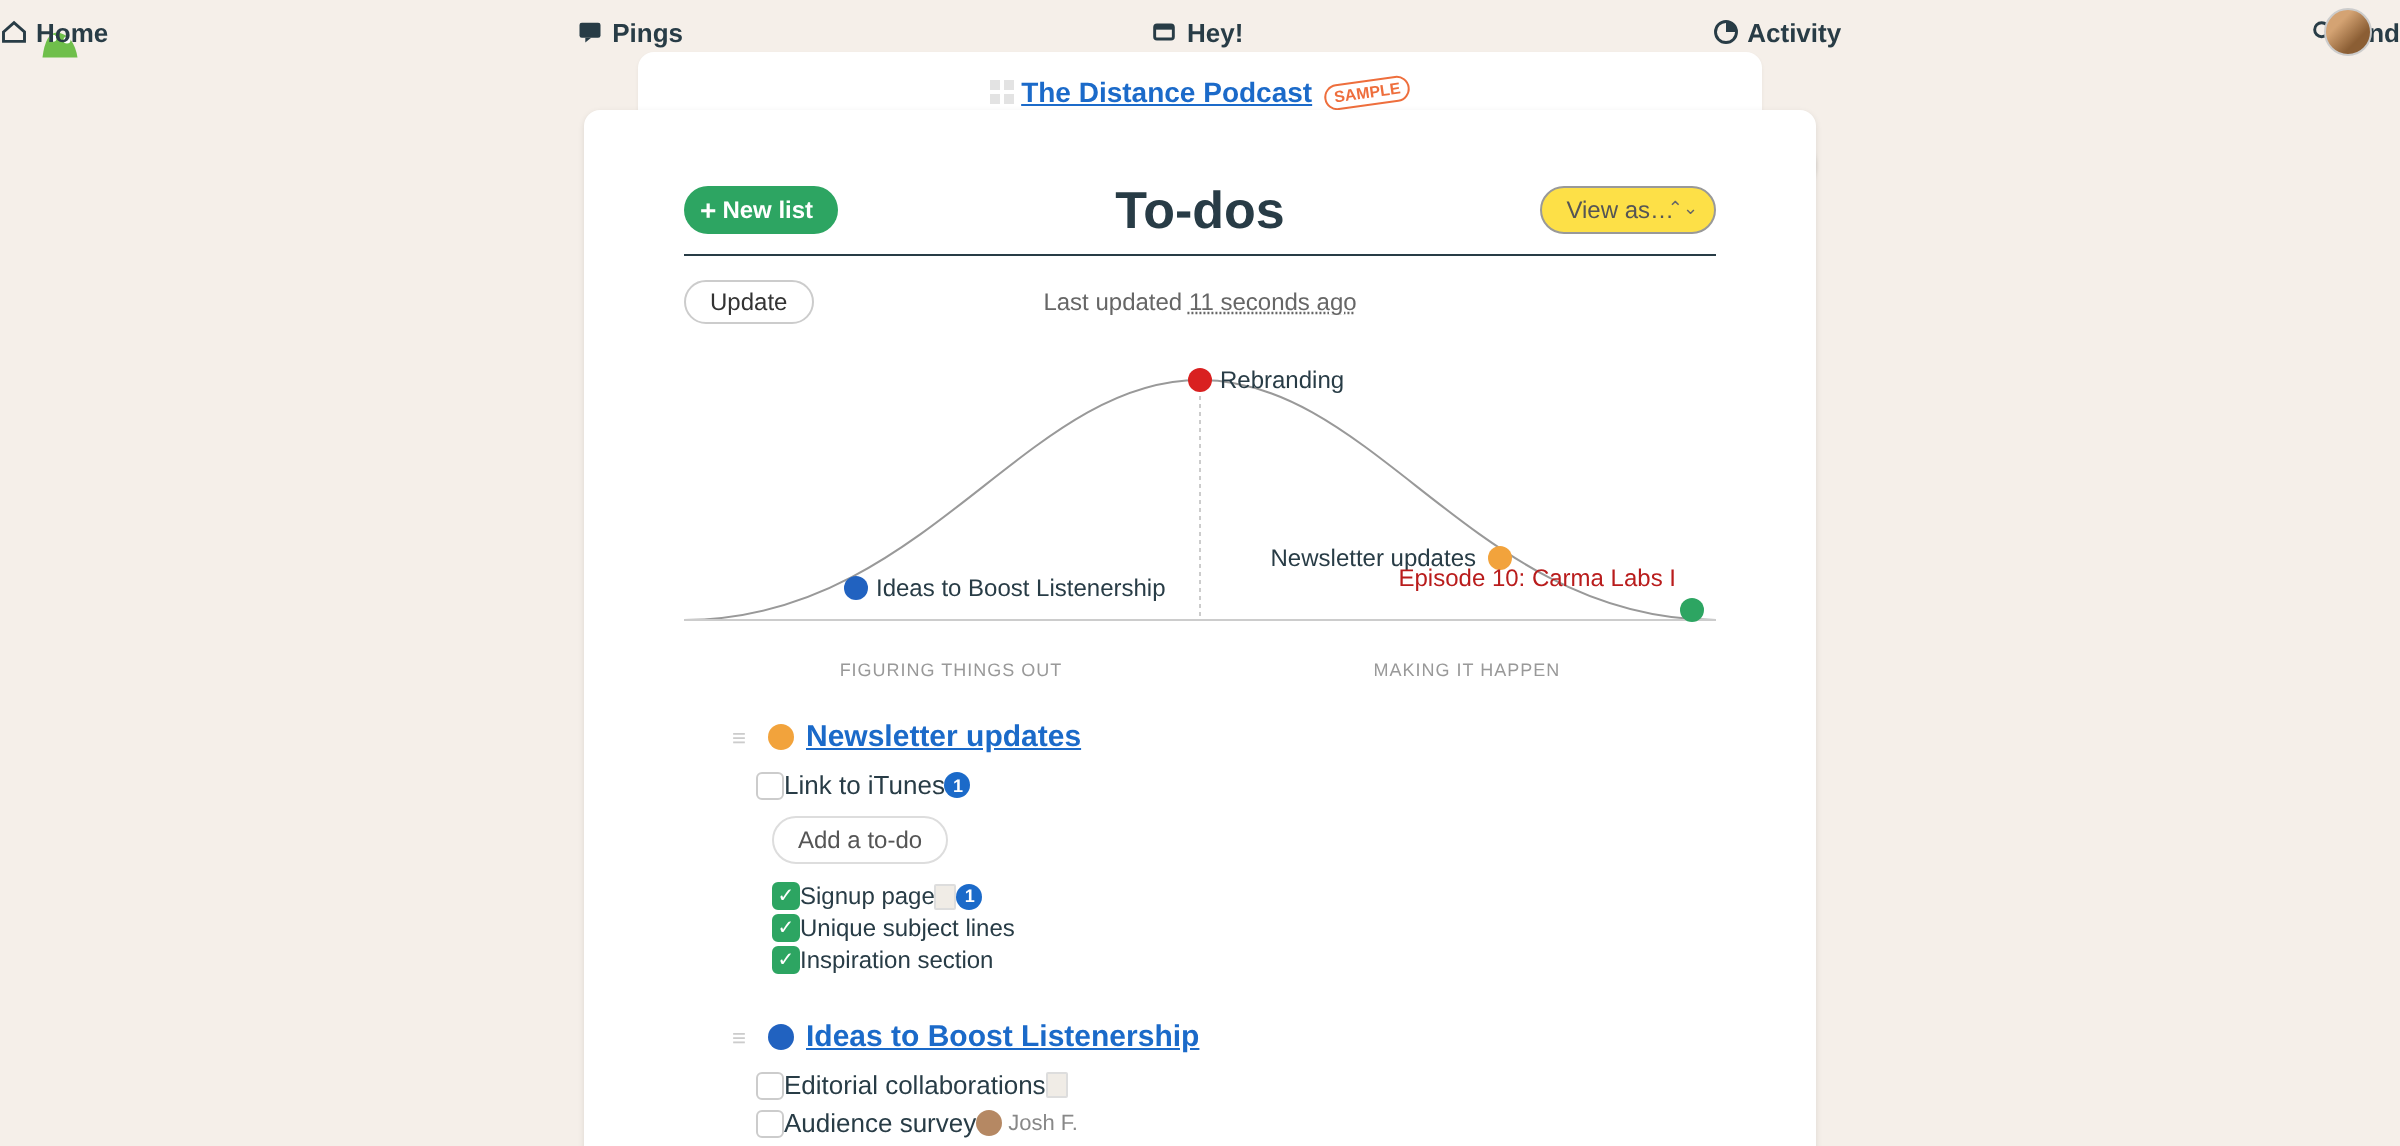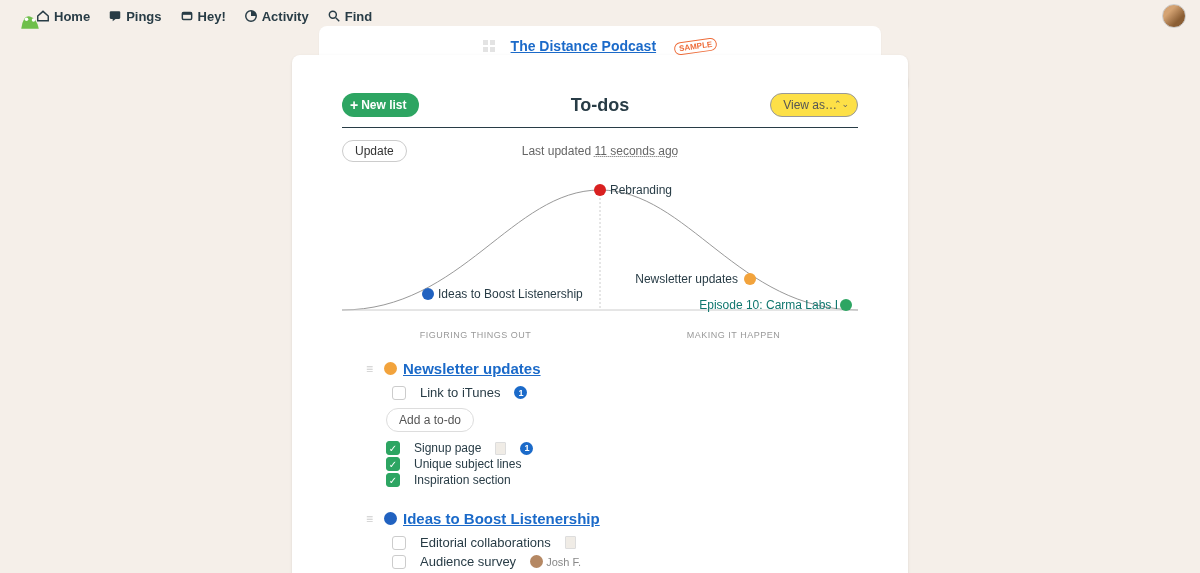--- a/index.html
+++ b/index.html
@@ -11,26 +11,25 @@
   height: 573px;
   overflow: hidden;
   position: relative;
 }
 .topnav {
   position: absolute;
   top: 0; left: 0; right: 0;
   height: 32px;
   display: flex;
   align-items: center;
-  justify-content: flex-start;
-  gap: 18px;
+  justify-content: space-between;
+  gap: 6px;
   font-size: 13px;
   font-weight: 700;
   color: #283c46;
-  padding-left: 36px;
 }
 .topnav .nav-item { display: flex; align-items: center; gap: 4px; cursor: pointer; }
 .topnav .icon { width: 14px; height: 14px; }
 .logo {
   position: absolute; top: 6px; left: 16px;
   width: 28px; height: 28px;
   cursor: pointer;
 }
 .avatar {
   position: absolute; top: 4px; right: 14px;
@@ -40,21 +39,21 @@
   cursor: pointer;
 }
 .header-card {
   position: absolute;
   top: 26px; left: 50%; transform: translateX(-50%);
   width: 562px; height: 40px;
   background: #fff;
   border-radius: 8px 8px 0 0;
   box-shadow: 0 1px 2px rgba(0,0,0,0.05);
   display: flex; align-items: center; justify-content: center;
-  gap: 16px;
+  gap: 4px;
 }
 .header-card .grid-icon { opacity: 0.4; }
 .header-card a {
   color: #1b6ac9; font-weight: 700; font-size: 14px;
   text-decoration: underline;
 }
 .sample-badge {
   display: inline-block;
   font-size: 8px; font-weight: 700;
   color: #ee6e3c; border: 1.5px solid #ee6e3c;
@@ -96,21 +95,21 @@
 .new-list-btn {
   background: #2da562; color: #fff;
   border: none; border-radius: 14px;
   padding: 5px 12px 5px 8px;
   font-size: 12px; font-weight: 700;
   display: flex; align-items: center; gap: 3px;
   cursor: pointer;
 }
 .new-list-btn .plus { font-size: 14px; line-height: 1; }
 .page-title {
-  font-size: 18px; font-weight: 800;
+  font-size: 26px; font-weight: 800;
   position: absolute; left: 50%; transform: translateX(-50%); text-align: center;
 }
 .view-as-btn {
   background: #fde047; border: 1px solid #999; border-radius: 14px;
   padding: 4px 20px 4px 12px;
   font-size: 12px; color: #555; cursor: pointer;
   position: relative;
 }
 .view-as-btn::after {
   content: ""; position: absolute; right: 8px; top: 50%;
@@ -165,21 +164,21 @@
 }
 .list-dot {
   width: 13px; height: 13px; border-radius: 50%;
   flex-shrink: 0;
 }
 .list-title {
   color: #1b6ac9; font-weight: 700; font-size: 15px;
   text-decoration: underline; cursor: pointer;
 }
 .todo-item {
-  display: flex; align-items: center; gap: 14px;
+  display: flex; align-items: center; gap: 0;
   font-size: 13px;
   margin-left: 0px;
   padding: 2px 0;
 }
 .todo-item .drag-handle { visibility: hidden; }
 .checkbox {
   width: 14px; height: 14px; border: 1.5px solid #ccc; border-radius: 3px;
   cursor: pointer; flex-shrink: 0;
   display: flex; align-items: center; justify-content: center;
 }
@@ -308,21 +307,21 @@
       <line x1="258" y1="20" x2="258" y2="140" stroke="#ccc" stroke-width="1" stroke-dasharray="2 2"></line>
 
       <circle class="hill-dot" cx="86" cy="124" r="6" fill="#2162c0"></circle>
       <circle class="hill-dot" cx="258" cy="20" r="6" fill="#d92020"></circle>
       <circle class="hill-dot" cx="408" cy="109" r="6" fill="#f2a33c"></circle>
       <circle class="hill-dot" cx="504" cy="135" r="6" fill="#2da562"></circle>
     </svg>
     <div class="hill-label" style="left:96px;top:117px">Ideas to Boost Listenership</div>
     <div class="hill-label" style="left:268px;top:13px">Rebranding</div>
     <div class="hill-label" style="right:120px;top:102px">Newsletter updates</div>
-    <div class="hill-label" style="right:20px;top:128px;color:#0f766e">Episode 10: Carma Labs I</div>
+    <div class="hill-label" style="right:20px;top:112px;color:#b91c1c">Episode 10: Carma Labs I</div>
   </div>
   <div class="axis-labels">
     <span>FIGURING THINGS OUT</span>
     <span>MAKING IT HAPPEN</span>
   </div>
 
   <div class="todo-list">
     <div class="list-header">
       <span class="drag-handle">≡</span>
       <span class="list-dot" style="background:#f2a33c"></span>

